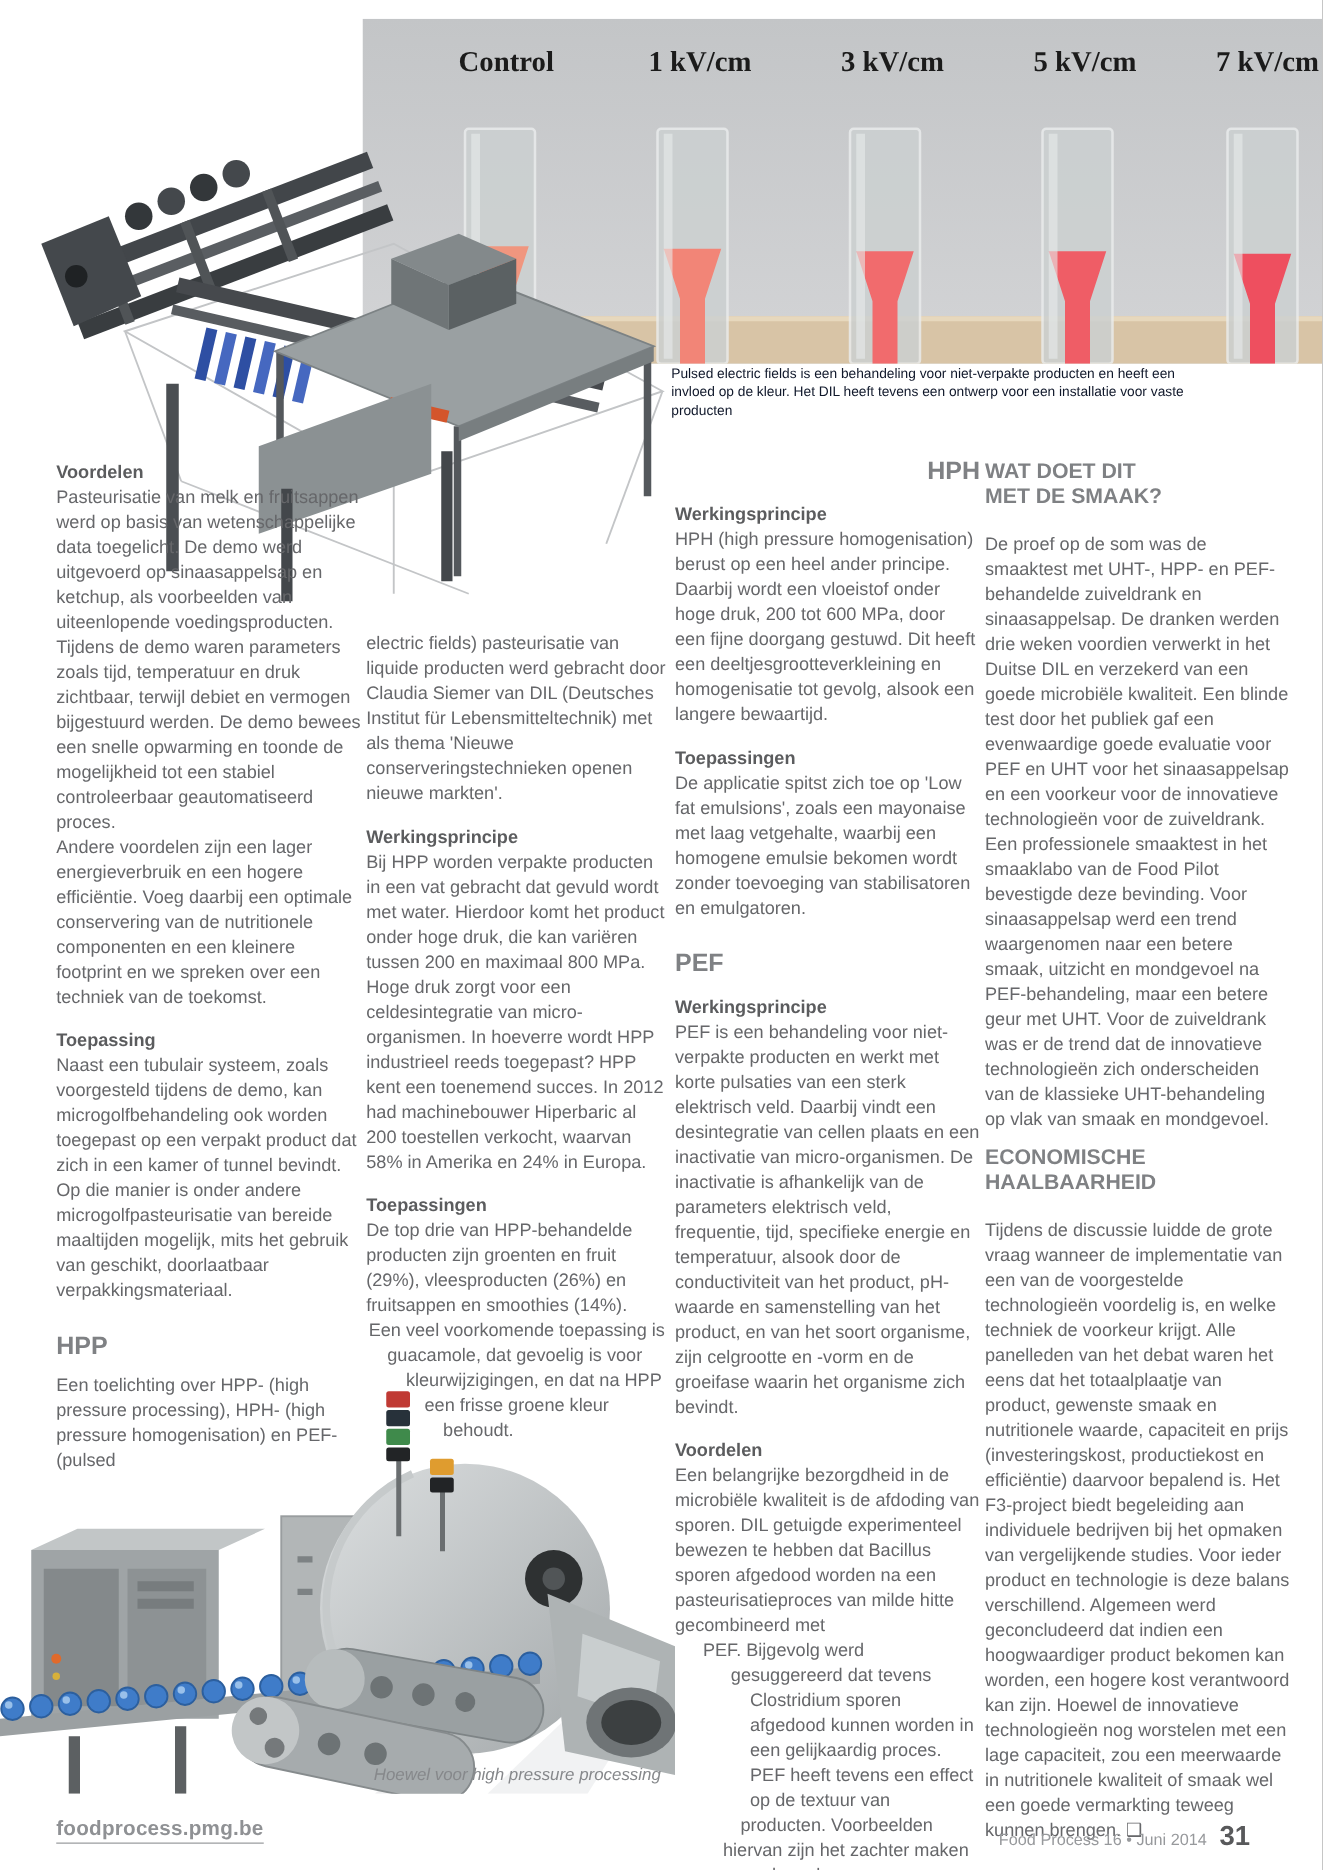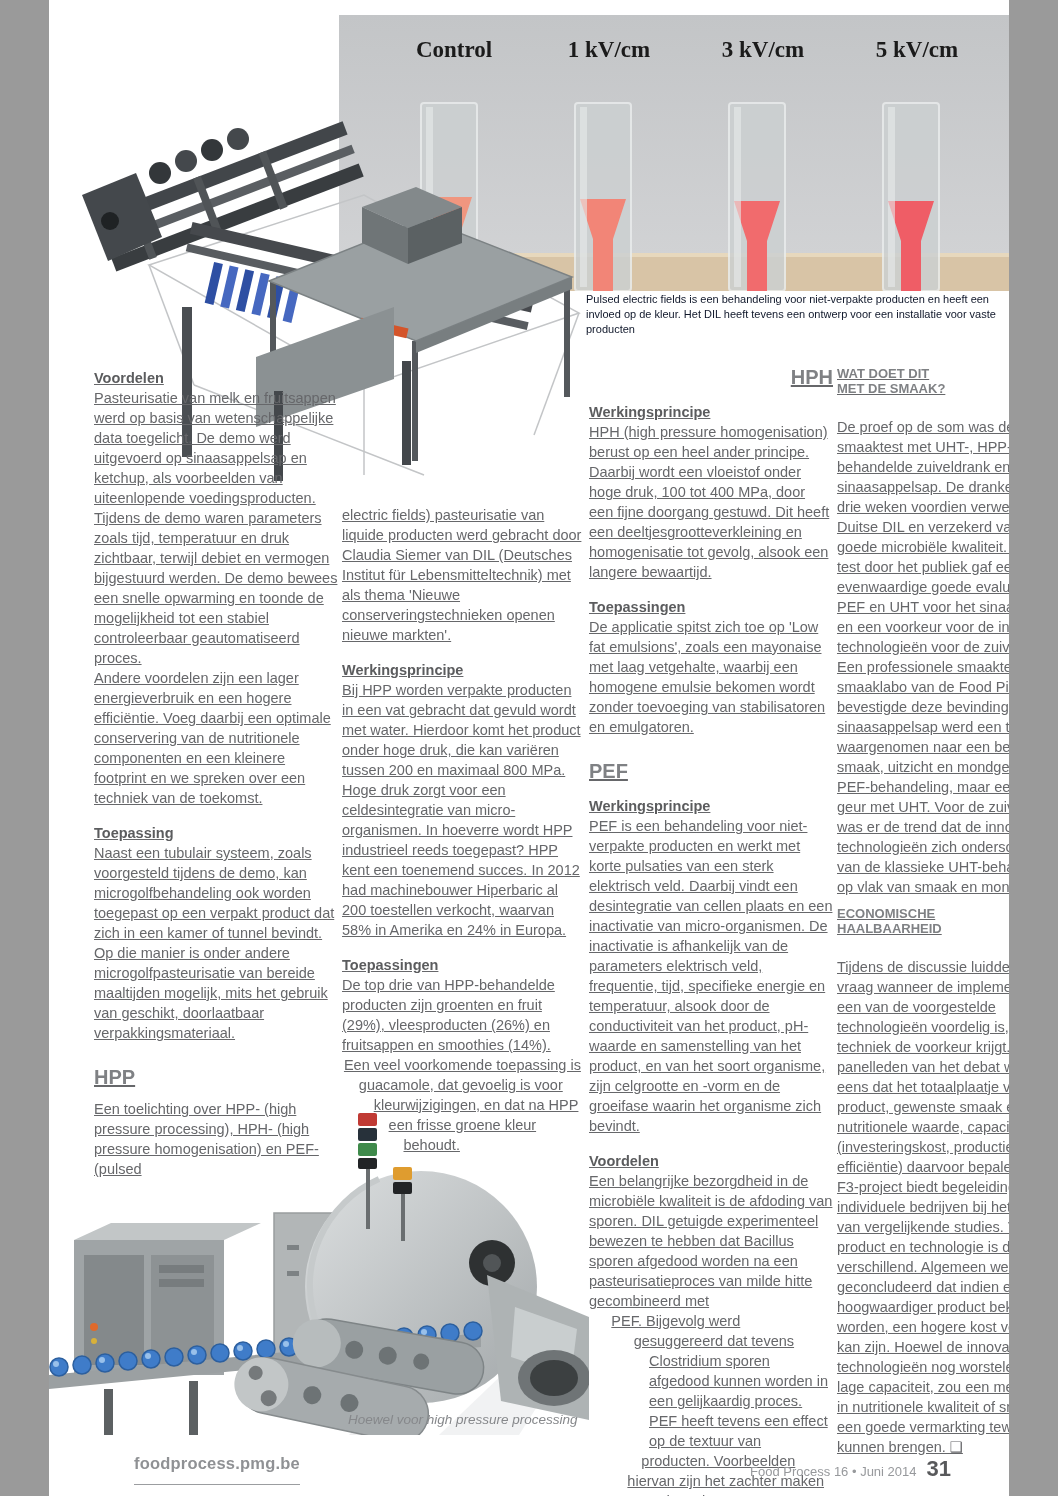--- a/index.html
+++ b/index.html
@@ -1,38 +1,38 @@
 <!DOCTYPE html>
 <html><head>
 <meta charset="utf-8">
 <style>
   html,body{margin:0;padding:0;background:#9a9a9a;}
-  .page{position:relative;width:960px;height:1496px;background:#ffffff;margin:0 auto;overflow:hidden;
+  .page{position:relative;width:1058px;height:1496px;background:#ffffff;margin:0 auto;overflow:hidden;
         font-family:"Liberation Sans",sans-serif;}
   .abs{position:absolute;}
   
-  .col{position:absolute;width:244px;z-index:3;font-size:14.5px;line-height:20px;color:#66676a;text-decoration:underline;}
+  .col{position:absolute;width:244px;z-index:3;font-size:14.5px;line-height:20px;color:#66676a;}
   .col p{margin:0;}
   .h3{font-weight:bold;color:#5b5c5e;margin:15px 0 0;}
   .h3.first{margin-top:0;}
   .h2{font-size:20px;font-weight:bold;color:#7f8184;margin:24px 0 12px;}
   .h2.first{margin-top:2px;text-align:right;}
-  .h2caps{font-size:13px;font-weight:bold;color:#7f8184;margin:2px 0 20px;white-space:pre-line;line-height:1.15;}
+  .h2caps{font-size:17px;font-weight:bold;color:#7f8184;margin:2px 0 20px;white-space:pre-line;line-height:1.15;}
   .h2caps.mt{margin-top:10px;}
   .cut2{float:left;width:95px;height:145px;shape-outside:polygon(0 12%,0 100%,100% 100%);}
   .cut3{float:left;width:60px;height:215px;shape-outside:polygon(0 0,100% 25%,100% 60%,0 100%);}
   
   .photo-caption{position:absolute;left:537px;top:292px;width:440px;z-index:3;
                  font-size:11px;line-height:1.35;color:#0f172a;}
   .machine-caption{position:absolute;left:299px;top:1412px;z-index:3;white-space:nowrap;
                    font-style:italic;font-size:13.5px;color:#86888b;}
   
   .footer-left{position:absolute;left:45px;top:1454px;z-index:4;}
   .footer-site{font-size:16.5px;font-weight:bold;color:#8f9194;text-decoration:none;
-               border-bottom:1.5px solid #9b9da0;padding-bottom:12px;letter-spacing:.2px;margin-left:40px;}
+               border-bottom:1.5px solid #9b9da0;padding-bottom:2px;letter-spacing:.2px;}
   .footer-right{position:absolute;right:58px;top:1456px;z-index:4;display:flex;align-items:baseline;gap:10px;}
   .footer-issue{font-size:13px;color:#97999c;}
   .footer-page{font-size:22px;font-weight:bold;color:#58595b;}
   svg{display:block;}
 </style>
 </head>
 <body>
 
 <div class="page">
 
@@ -285,21 +285,21 @@
     <p>De top drie van HPP-behandelde producten zijn groenten en fruit (29%), vleesproducten (26%) en fruitsappen en smoothies (14%).</p>
     <div>
       <div class="cut2"></div>
       <p>Een veel voorkomende toepassing is guacamole, dat gevoelig is voor kleurwijzigingen, en dat na HPP een frisse groene kleur behoudt.</p>
     </div>
   </div>
 
   <div class="col" style="left:540px;top:365px;">
     <div class="h2 first">HPH</div>
     <div class="h3">Werkingsprincipe</div>
-    <p>HPH (high pressure homogenisation) berust op een heel ander principe. Daarbij wordt een vloeistof onder hoge druk, 100 tot 400 MPa, door een fijne doorgang gestuwd. Dit heeft een deeltjesgrootteverkleining en homogenisatie tot gevolg, alsook een langere bewaartijd.</p>
+    <p>HPH (high pressure homogenisation) berust op een heel ander principe. Daarbij wordt een vloeistof onder hoge druk, 200 tot 600 MPa, door een fijne doorgang gestuwd. Dit heeft een deeltjesgrootteverkleining en homogenisatie tot gevolg, alsook een langere bewaartijd.</p>
     <div class="h3">Toepassingen</div>
     <p>De applicatie spitst zich toe op 'Low fat emulsions', zoals een mayonaise met laag vetgehalte, waarbij een homogene emulsie bekomen wordt zonder toevoeging van stabilisatoren en emulgatoren.</p>
     <div class="h2">PEF</div>
     <div class="h3">Werkingsprincipe</div>
     <p>PEF is een behandeling voor niet-verpakte producten en werkt met korte pulsaties van een sterk elektrisch veld. Daarbij vindt een desintegratie van cellen plaats en een inactivatie van micro-organismen. De inactivatie is afhankelijk van de parameters elektrisch veld, frequentie, tijd, specifieke energie en temperatuur, alsook door de conductiviteit van het product, pH-waarde en samenstelling van het product, en van het soort organisme, zijn celgrootte en -vorm en de groeifase waarin het organisme zich bevindt.</p>
     <div class="h3">Voordelen</div>
     <p>Een belangrijke bezorgdheid in de microbiële kwaliteit is de afdoding van sporen. DIL getuigde experimenteel bewezen te hebben dat Bacillus sporen afgedood worden na een pasteurisatieproces van milde hitte gecombineerd met</p>
     <div>
       <div class="cut3"></div>
       <p>PEF. Bijgevolg werd gesuggereerd dat tevens Clostridium sporen afgedood kunnen worden in een gelijkaardig proces. PEF heeft tevens een effect op de textuur van producten. Voorbeelden hiervan zijn het zachter maken van aardappelen, mango en pompoen, het vrijstellen van sap uit druiven of rode biet en het pellen van tomaat.</p>

